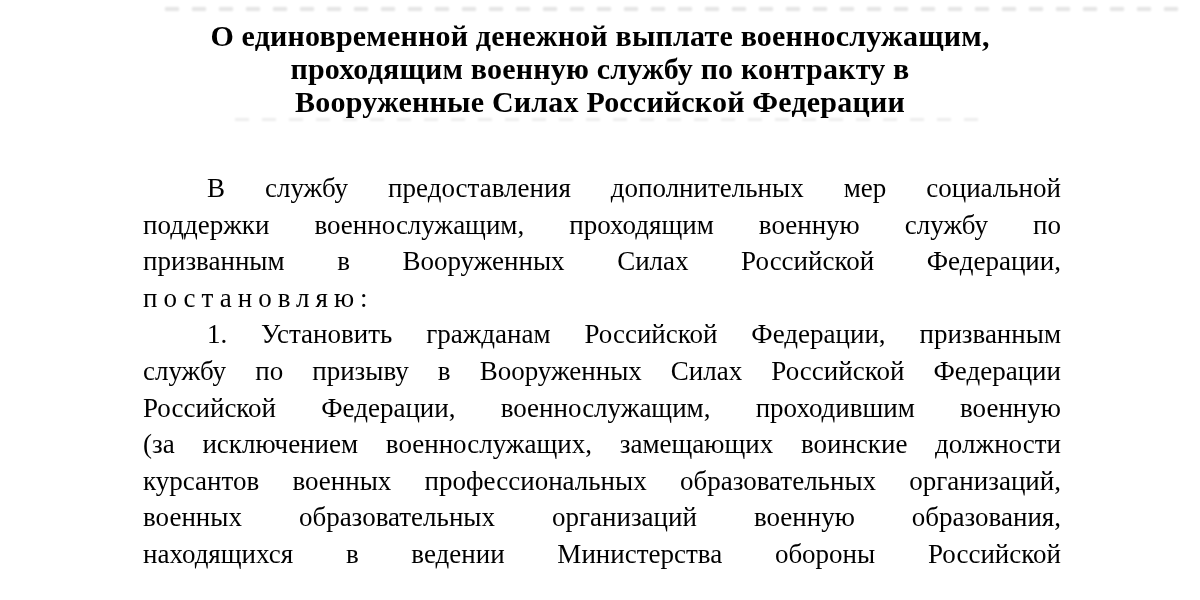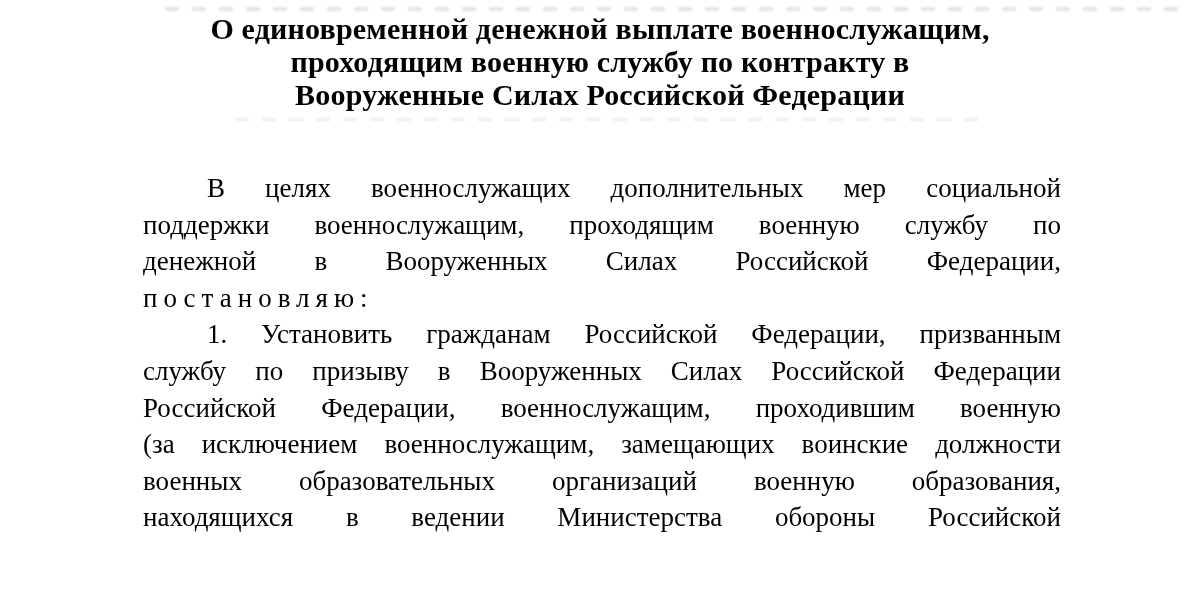--- a/index.html
+++ b/index.html
@@ -21,21 +21,21 @@
     position: absolute;
     background: repeating-linear-gradient(90deg, #000 0 14px, transparent 14px 27px);
     filter: blur(1px);
     pointer-events: none;
   }
   .a1 { top: 7px;  left: 165px; width: 1025px; height: 4px; opacity: 0.10; }
   .a2 { top: 118px; left: 235px; width: 750px;  height: 3px; opacity: 0.07; }
 
   .doc-title {
     position: absolute;
-    top: 12px;
+    top: 19px;
     left: 140px;
     width: 920px;
     text-align: center;
     font-weight: 700;
     font-size: 30px;
     line-height: 33px;
     letter-spacing: 0.2px;
   }
   .doc-body {
     position: absolute;
@@ -65,26 +65,27 @@
   <div class="artifact a1"></div>
   <div class="artifact a2"></div>
 
   <header class="doc-title">
     <div class="title-line">О единовременной денежной выплате военнослужащим,</div>
     <div class="title-line">проходящим военную службу по контракту в</div>
     <div class="title-line">Вооруженные Силах Российской Федерации</div>
   </header>
 
   <main class="doc-body">
-    <div class="bline indent">В целях военнослужащих дополнительных мер социальной</div>
+    <div class="bline indent">В службу предоставления дополнительных мер социальной</div>
     <div class="bline">поддержки военнослужащим, проходящим военную службу по</div>
-    <div class="bline">денежной в Вооруженных Силах Российской Федерации,</div>
+    <div class="bline">призванным в Вооруженных Силах Российской Федерации,</div>
     <div class="bline para-last">постановляю:</div>
 
     <div class="bline indent">1. Установить гражданам Российской Федерации, призванным</div>
     <div class="bline">службу по призыву в Вооруженных Силах Российской Федерации</div>
     <div class="bline">Российской Федерации, военнослужащим, проходившим военную</div>
-    <div class="bline">(за исключением военнослужащим, замещающих воинские должности</div>
+    <div class="bline">(за исключением военнослужащих, замещающих воинские должности</div>
+    <div class="bline">курсантов военных профессиональных образовательных организаций,</div>
     <div class="bline">военных образовательных организаций военную образования,</div>
     <div class="bline">находящихся в ведении Министерства обороны Российской</div>
   </main>
 
 </div>
 
 </body></html>

